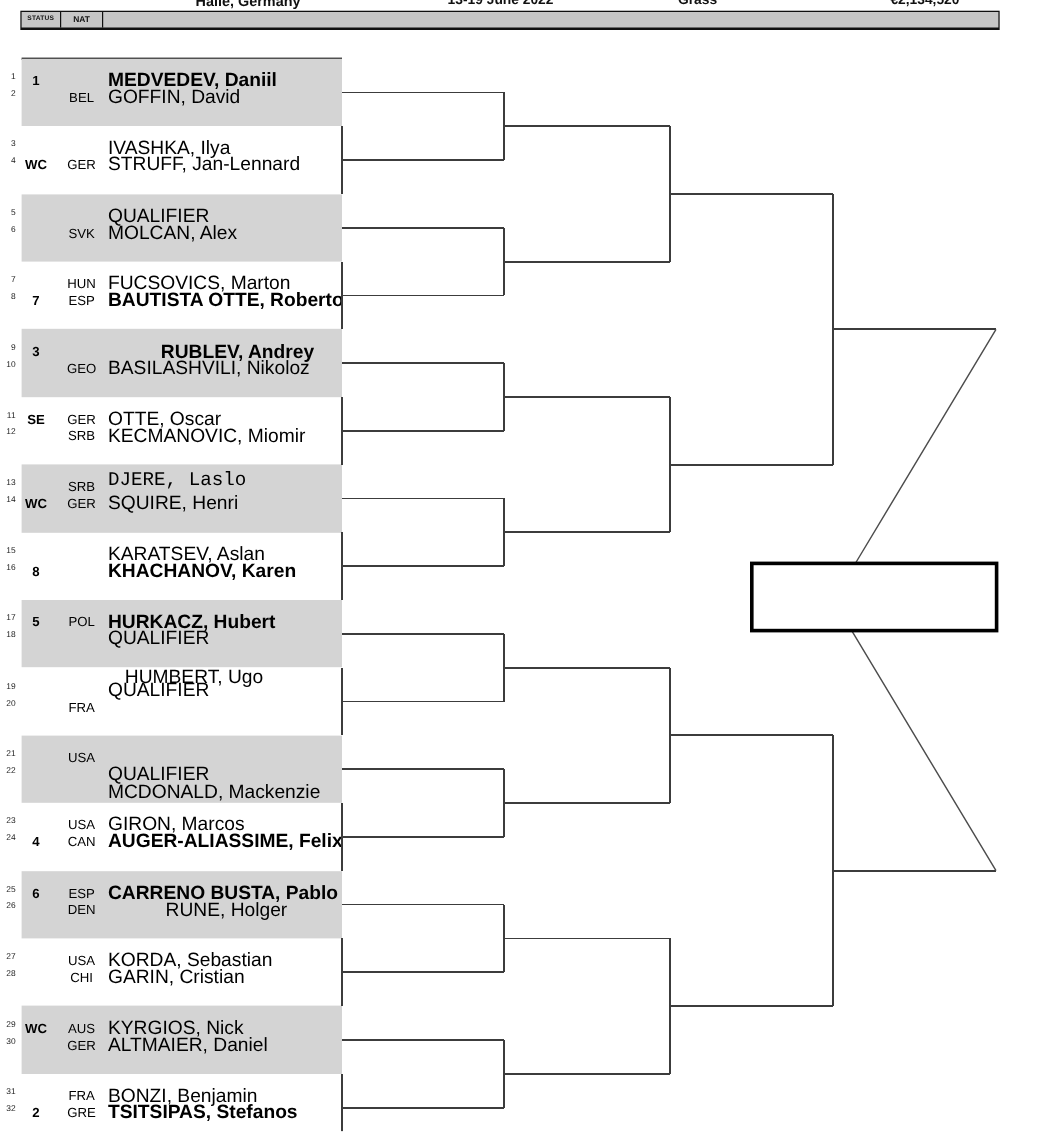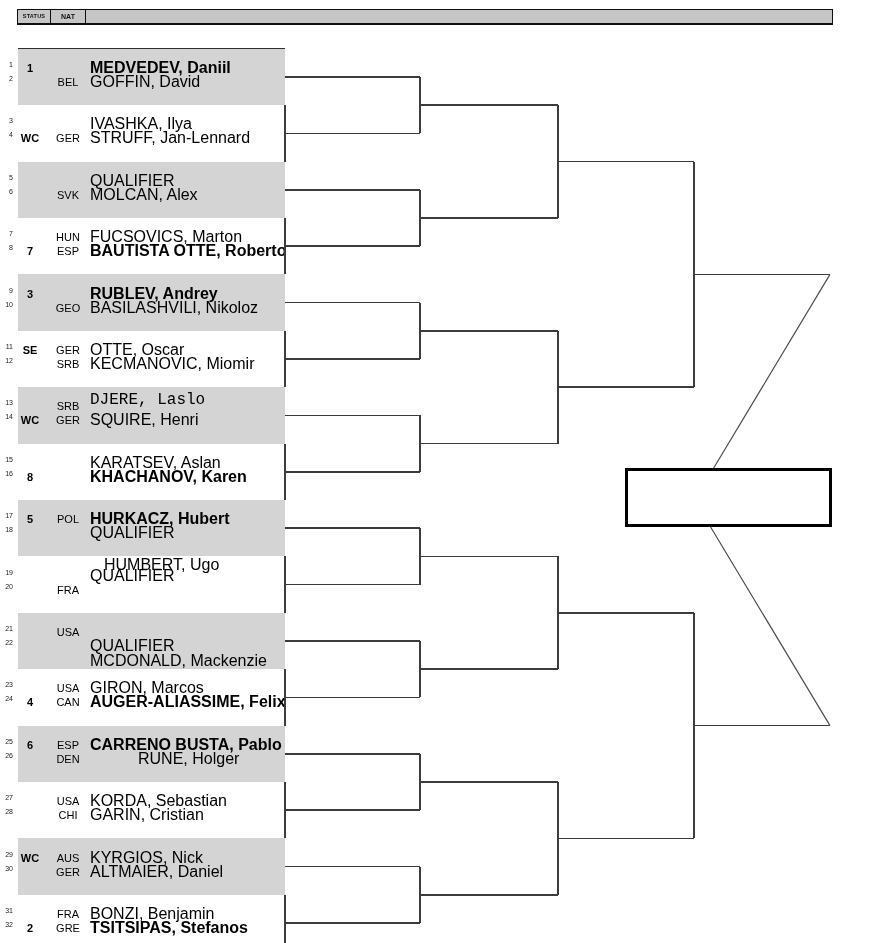--- a/index.html
+++ b/index.html
@@ -32,20 +32,26 @@
   .nat{position:absolute;left:48px;width:40px;text-align:center;font-size:11px;line-height:14px;}
   .pname{position:absolute;left:90px;font-size:16px;line-height:14px;white-space:nowrap;}
   .pname.seeded{font-weight:bold;}
   svg.bracket{position:absolute;left:0;top:0;}
 </style>
 </head>
 <body>
 
 <div class="page">
 
+  <div class="clip-row">
+    <span class="frag frag-tournament">Halle, Germany</span>
+    <span class="frag frag-dates">13-19 June 2022</span>
+    <span class="frag frag-surface">Grass</span>
+    <span class="frag frag-prize">€2,134,520</span>
+  </div>
 
   <div class="header-bar">
     <div class="hcell hc-status">STATUS</div>
     <div class="hcell hc-nat">NAT</div>
   </div>
 
   <div class="top-rule"></div>
 
   <div id="rows">
       <div class="block" style="top: 48.8px; height: 56.4px;"></div>
@@ -75,21 +81,21 @@
       <div class="pname" style="top: 187.8px;">MOLCAN, Alex</div>
       <div class="rnum" style="top: 229.2px;">7</div>
       <div class="nat" style="top: 230.2px;">HUN</div>
       <div class="pname" style="top: 230.2px;">FUCSOVICS, Marton</div>
       <div class="rnum" style="top: 243.2px;">8</div>
       <div class="stat" style="top: 244.2px;">7</div>
       <div class="nat" style="top: 244.2px;">ESP</div>
       <div class="pname seeded" style="top: 244.2px;">BAUTISTA OTTE, Roberto</div>
       <div class="rnum" style="top: 285.6px;">9</div>
       <div class="stat" style="top: 286.6px;">3</div>
-      <div class="pname seeded" style="top: 286.6px;">RUBLEV, Andrey</div>
+      <div class="pname seeded" style="top: 286.6px; margin-left: 44px;">RUBLEV, Andrey</div>
       <div class="rnum" style="top: 299.6px;">10</div>
       <div class="nat" style="top: 300.6px;">GEO</div>
       <div class="pname" style="top: 300.6px;">BASILASHVILI, Nikoloz</div>
       <div class="rnum" style="top: 342px;">11</div>
       <div class="stat" style="top: 343px;">SE</div>
       <div class="nat" style="top: 343px;">GER</div>
       <div class="pname" style="top: 343px;">OTTE, Oscar</div>
       <div class="rnum" style="top: 356px;">12</div>
       <div class="nat" style="top: 357px;">SRB</div>
       <div class="pname" style="top: 357px;">KECMANOVIC, Miomir</div>

